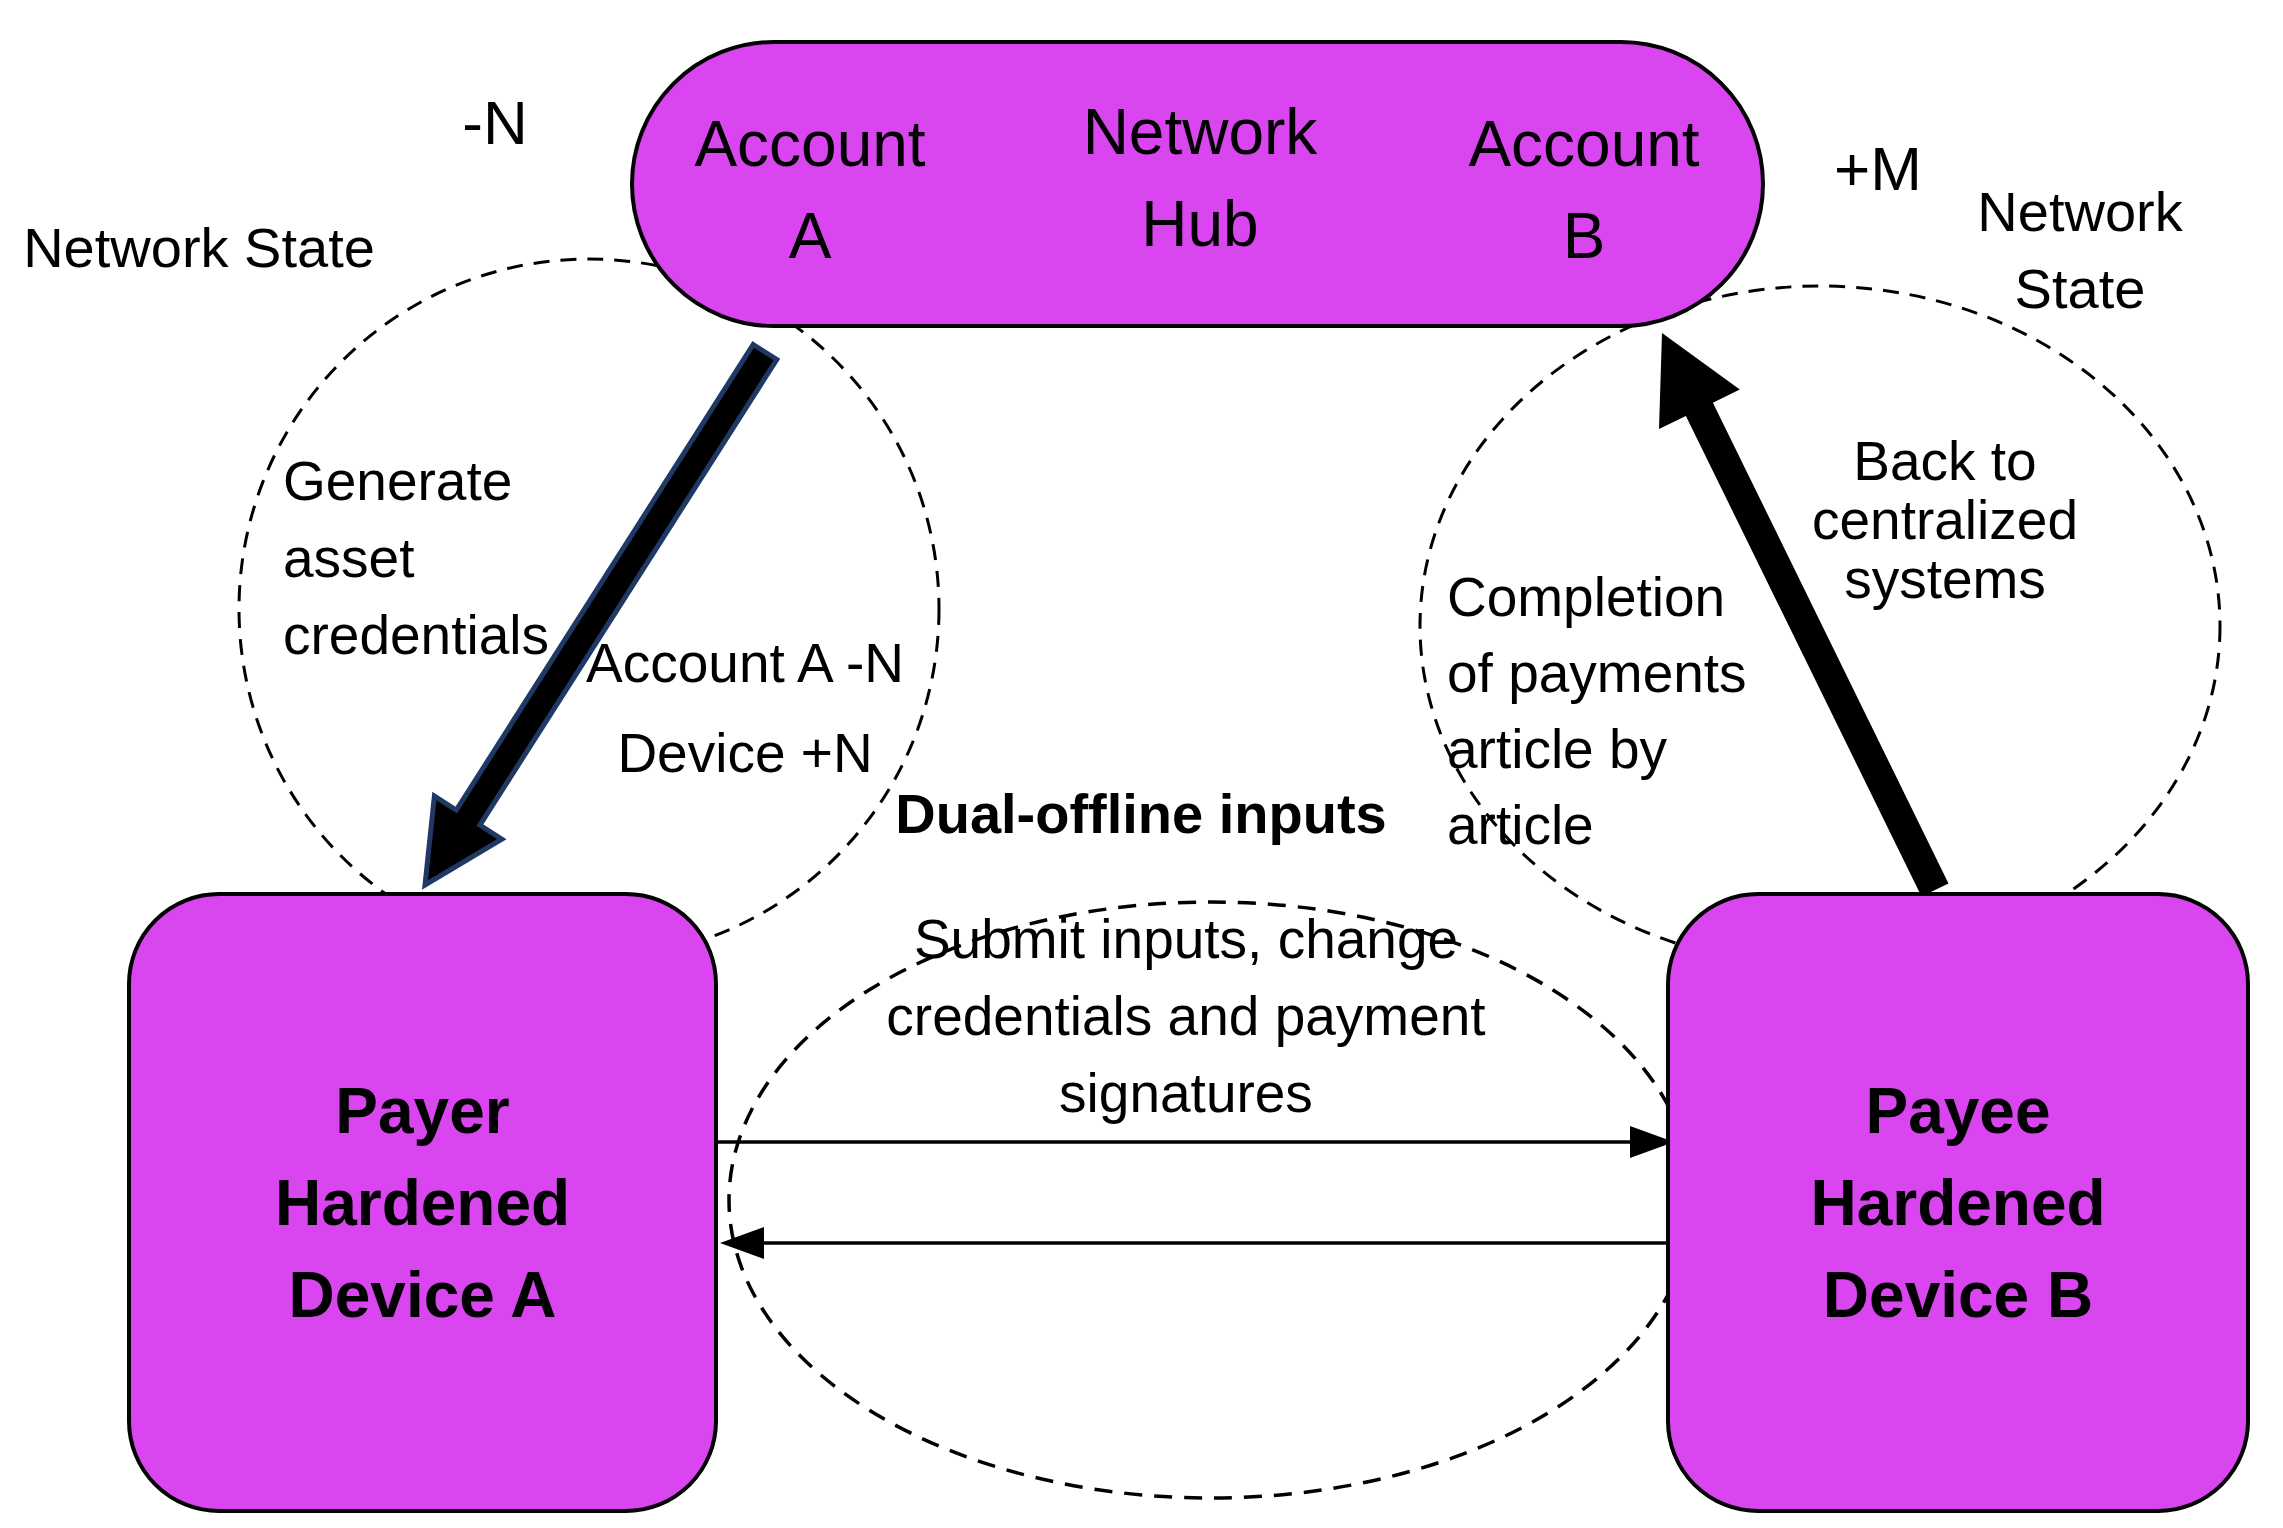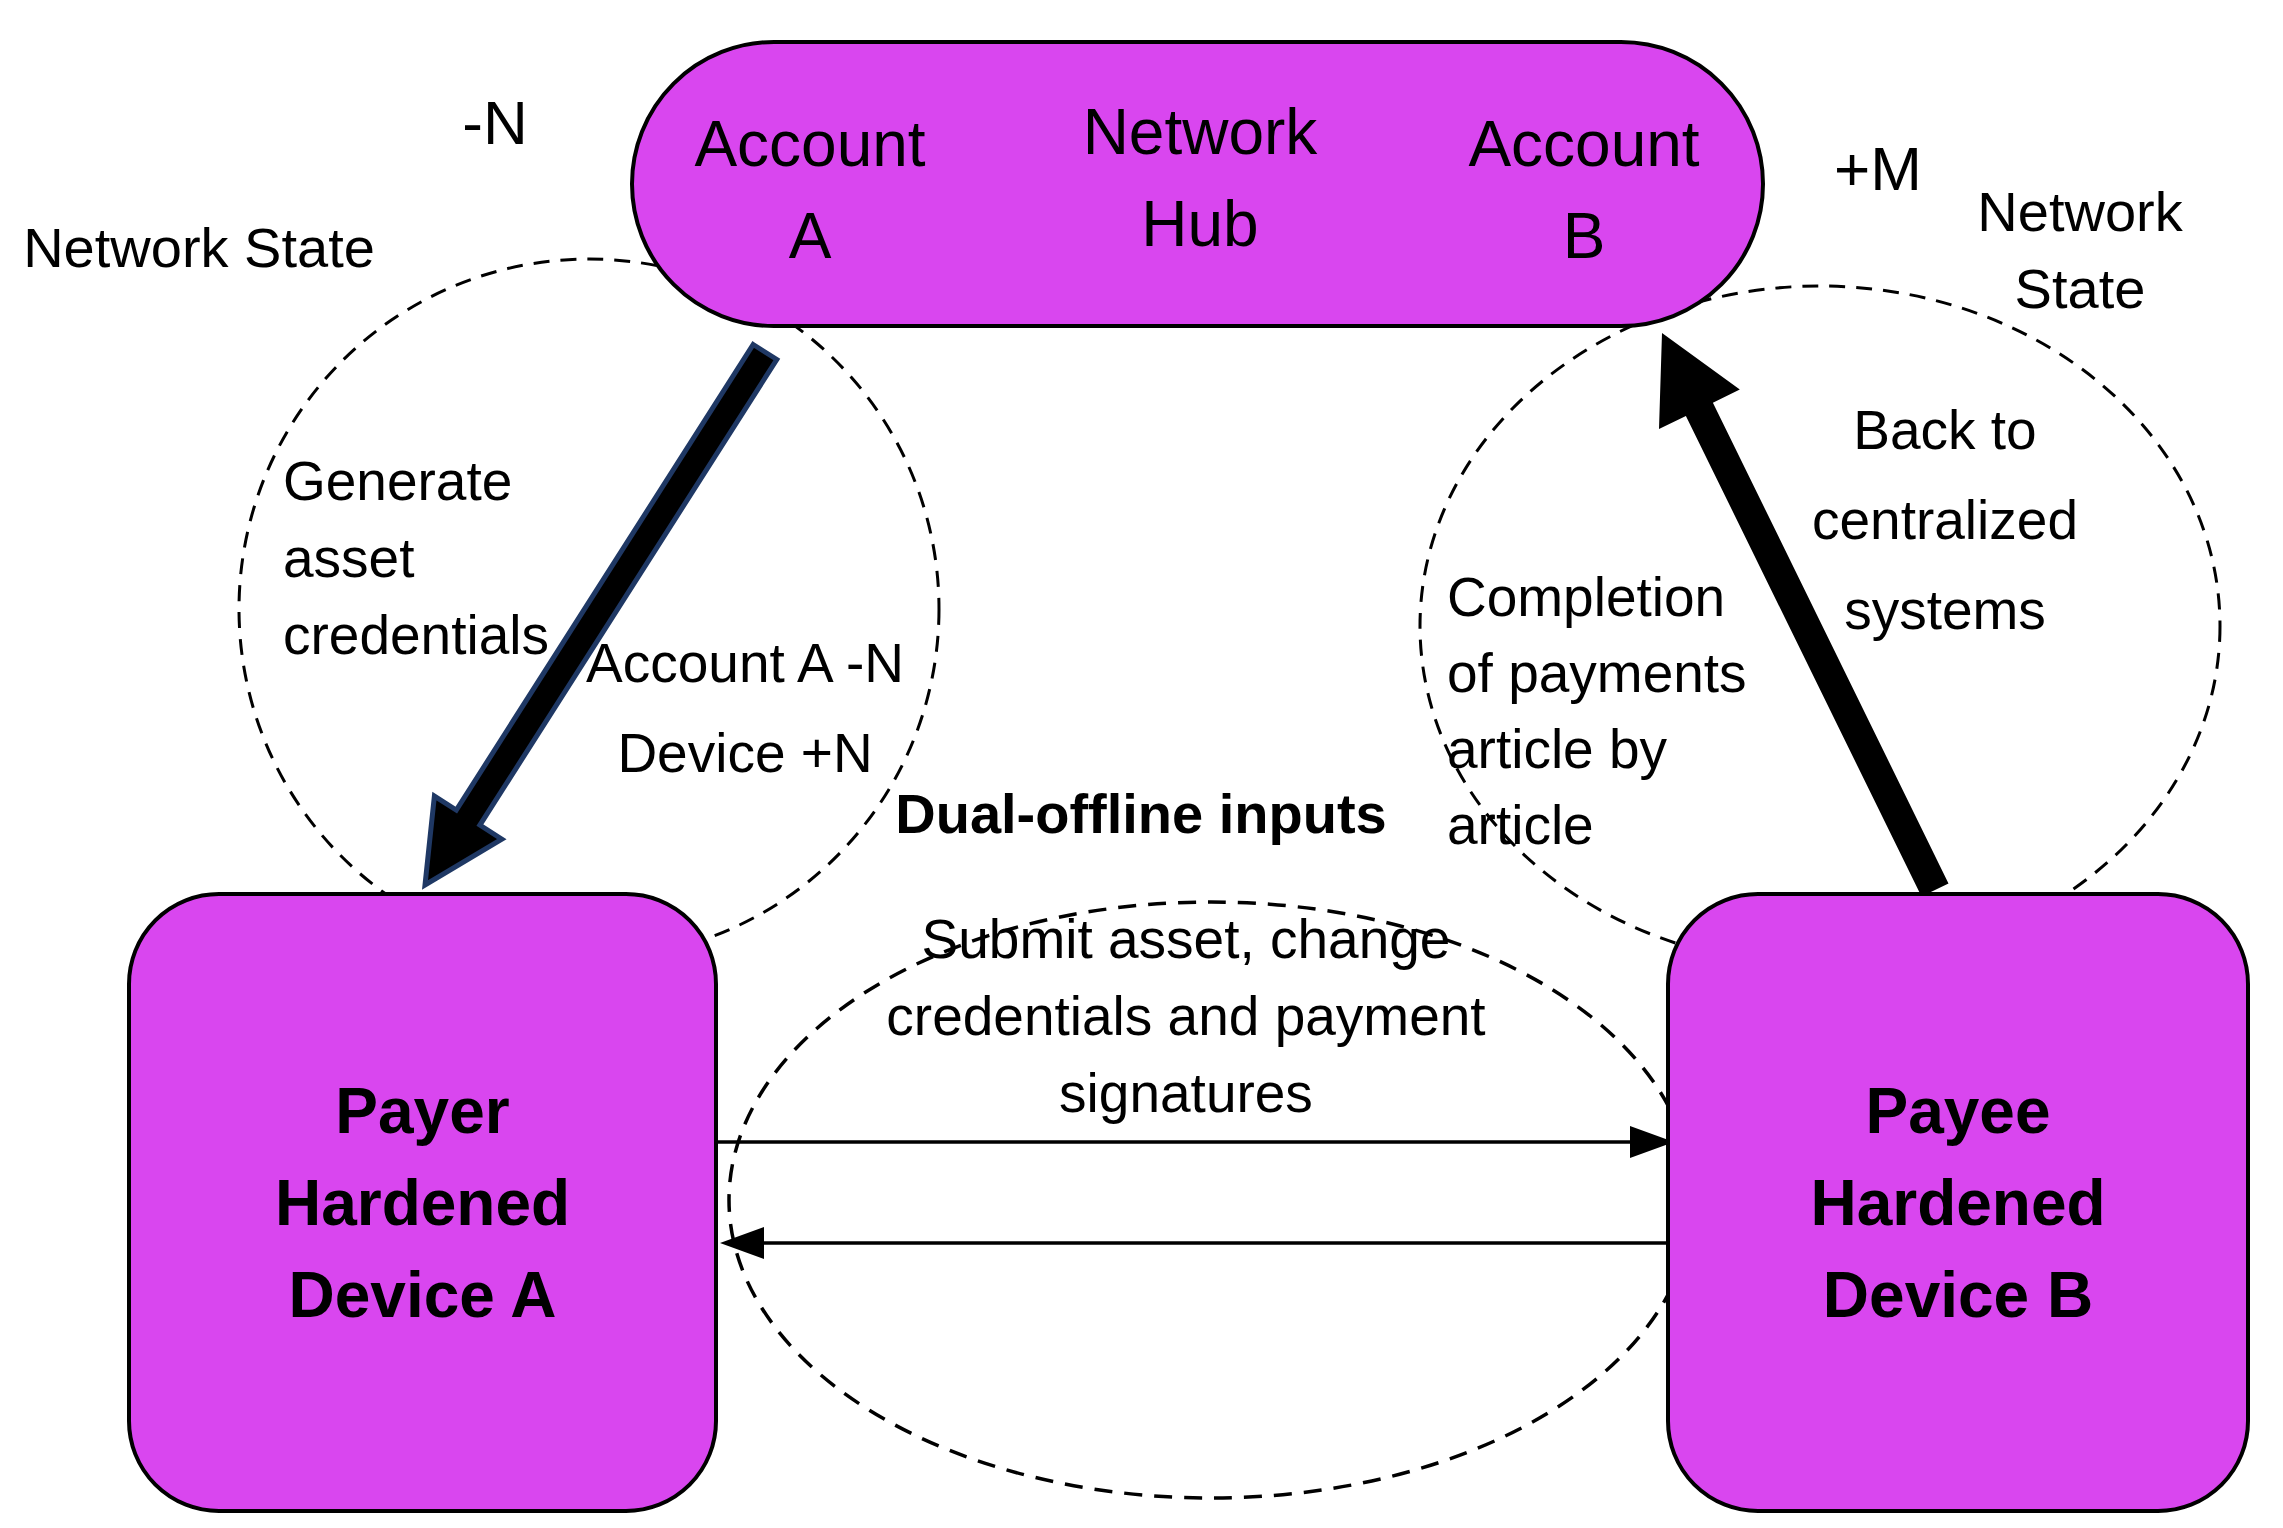--- a/index.html
+++ b/index.html
@@ -82,21 +82,21 @@
   #lbl-minus-n     { left: 495px;  top: 122px; }
   #lbl-plus-m      { left: 1878px; top: 168px; }
   #lbl-ns-left     { left: 199px;  top: 247px; }
   #lbl-ns-right    { left: 2080px; top: 250px; }
   #lbl-generate    { left: 283px;  top: 404px; line-height: 77px; margin-top: 39px; }
   #lbl-delta       { left: 745px;  top: 708px; line-height: 90px; }
   #lbl-dual        { left: 1141px; top: 813px; }
   #lbl-submit      { left: 1186px; top: 1016px; }
   #lbl-return      { left: 1210px; top: 1382px; line-height: 78px; }
   #lbl-completion  { left: 1447px; top: 559px;  line-height: 76px; }
-  #lbl-backto      { left: 1945px; top: 520px;  line-height: 90px; }
+  #lbl-backto      { left: 1945px; top: 520px;  line-height: 59px; }
 </style>
 </head>
 <body>
 
 <div class="canvas">
 
   <svg class="shape-layer" viewBox="0 0 2283 1528">
 
     <ellipse cx="589" cy="609" rx="350" ry="350" fill="none" stroke="#000000" stroke-width="3" stroke-dasharray="16 11"></ellipse>
     <ellipse cx="1820" cy="626" rx="400" ry="340" fill="none" stroke="#000000" stroke-width="3" stroke-dasharray="16 11"></ellipse>
@@ -142,21 +142,21 @@
 
   <div class="label left-align" id="lbl-generate">Generate
 asset
 credentials</div>
 
   <div class="label" id="lbl-delta">Account A -N
 Device +N</div>
 
   <div class="label bold-note" id="lbl-dual">Dual-offline inputs</div>
 
-  <div class="label" id="lbl-submit">Submit asset, change
+  <div class="label" id="lbl-submit">Submit inputs, change
 credentials and payment
 signatures</div>
 
 
   <div class="label left-align" id="lbl-completion">Completion
 of payments
 article by
 article</div>
 
   <div class="label" id="lbl-backto">Back to

